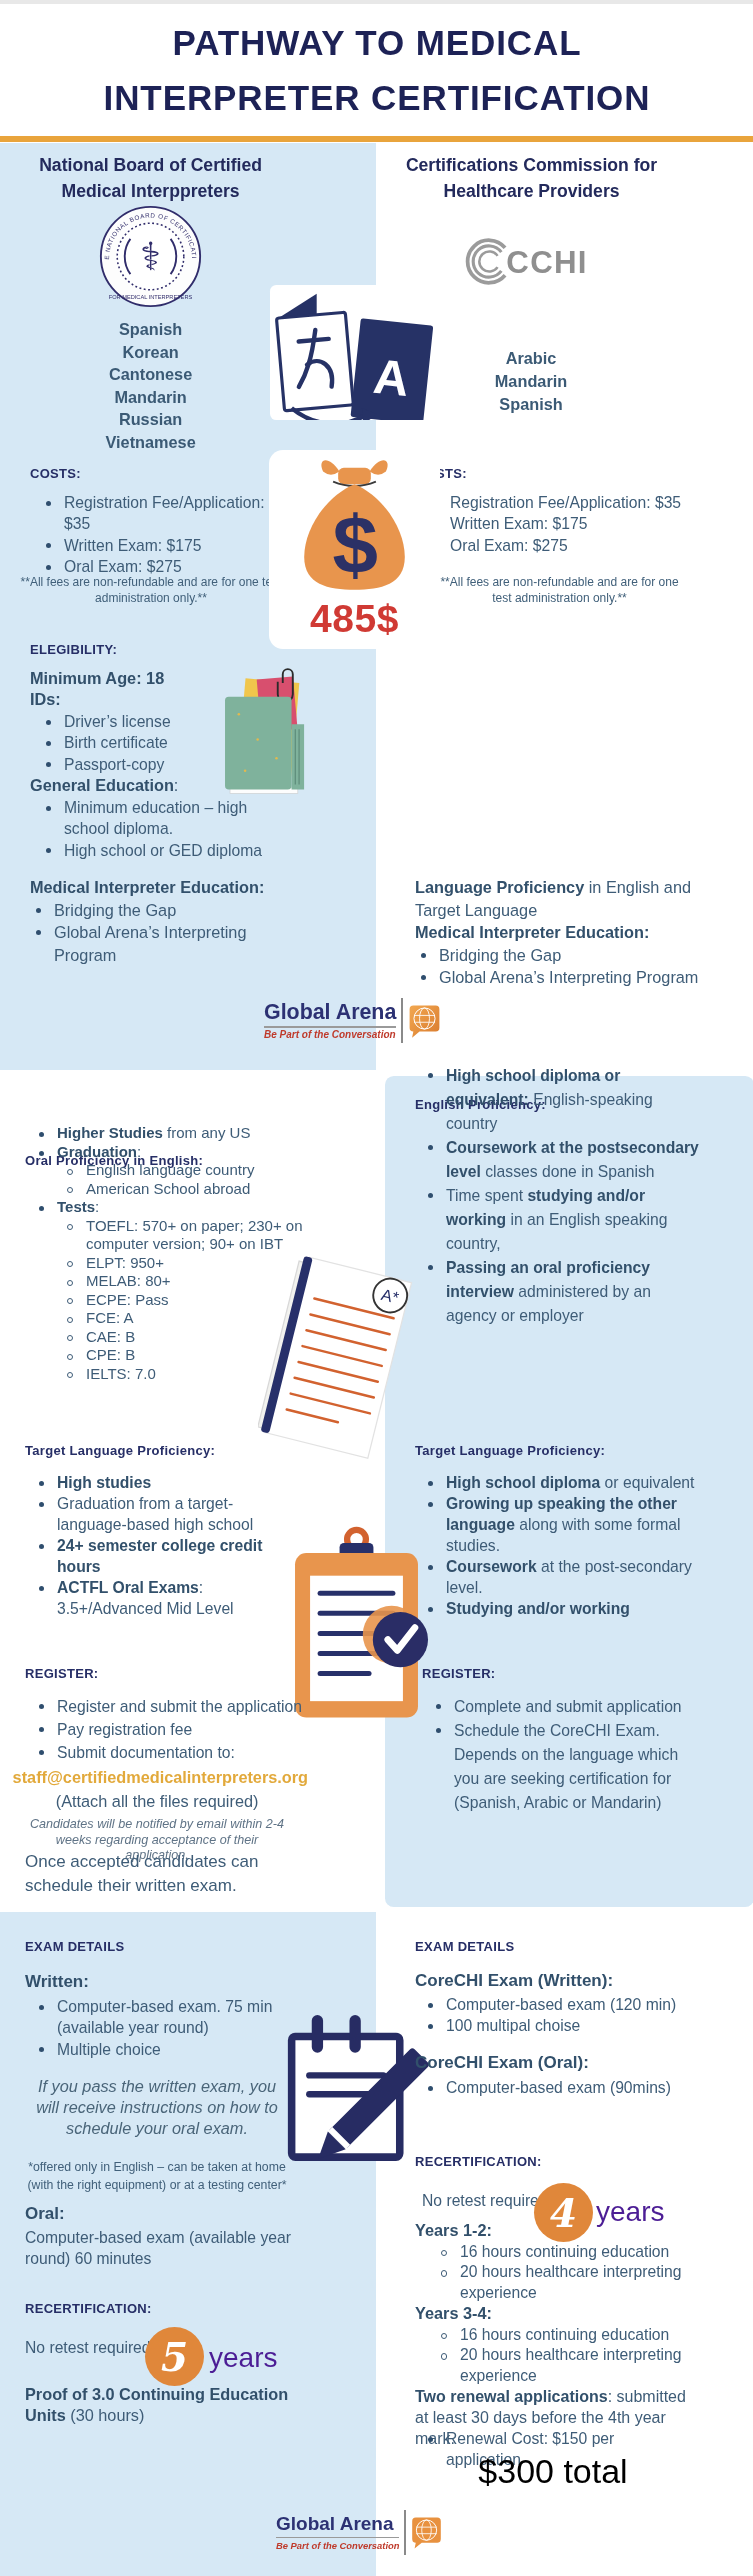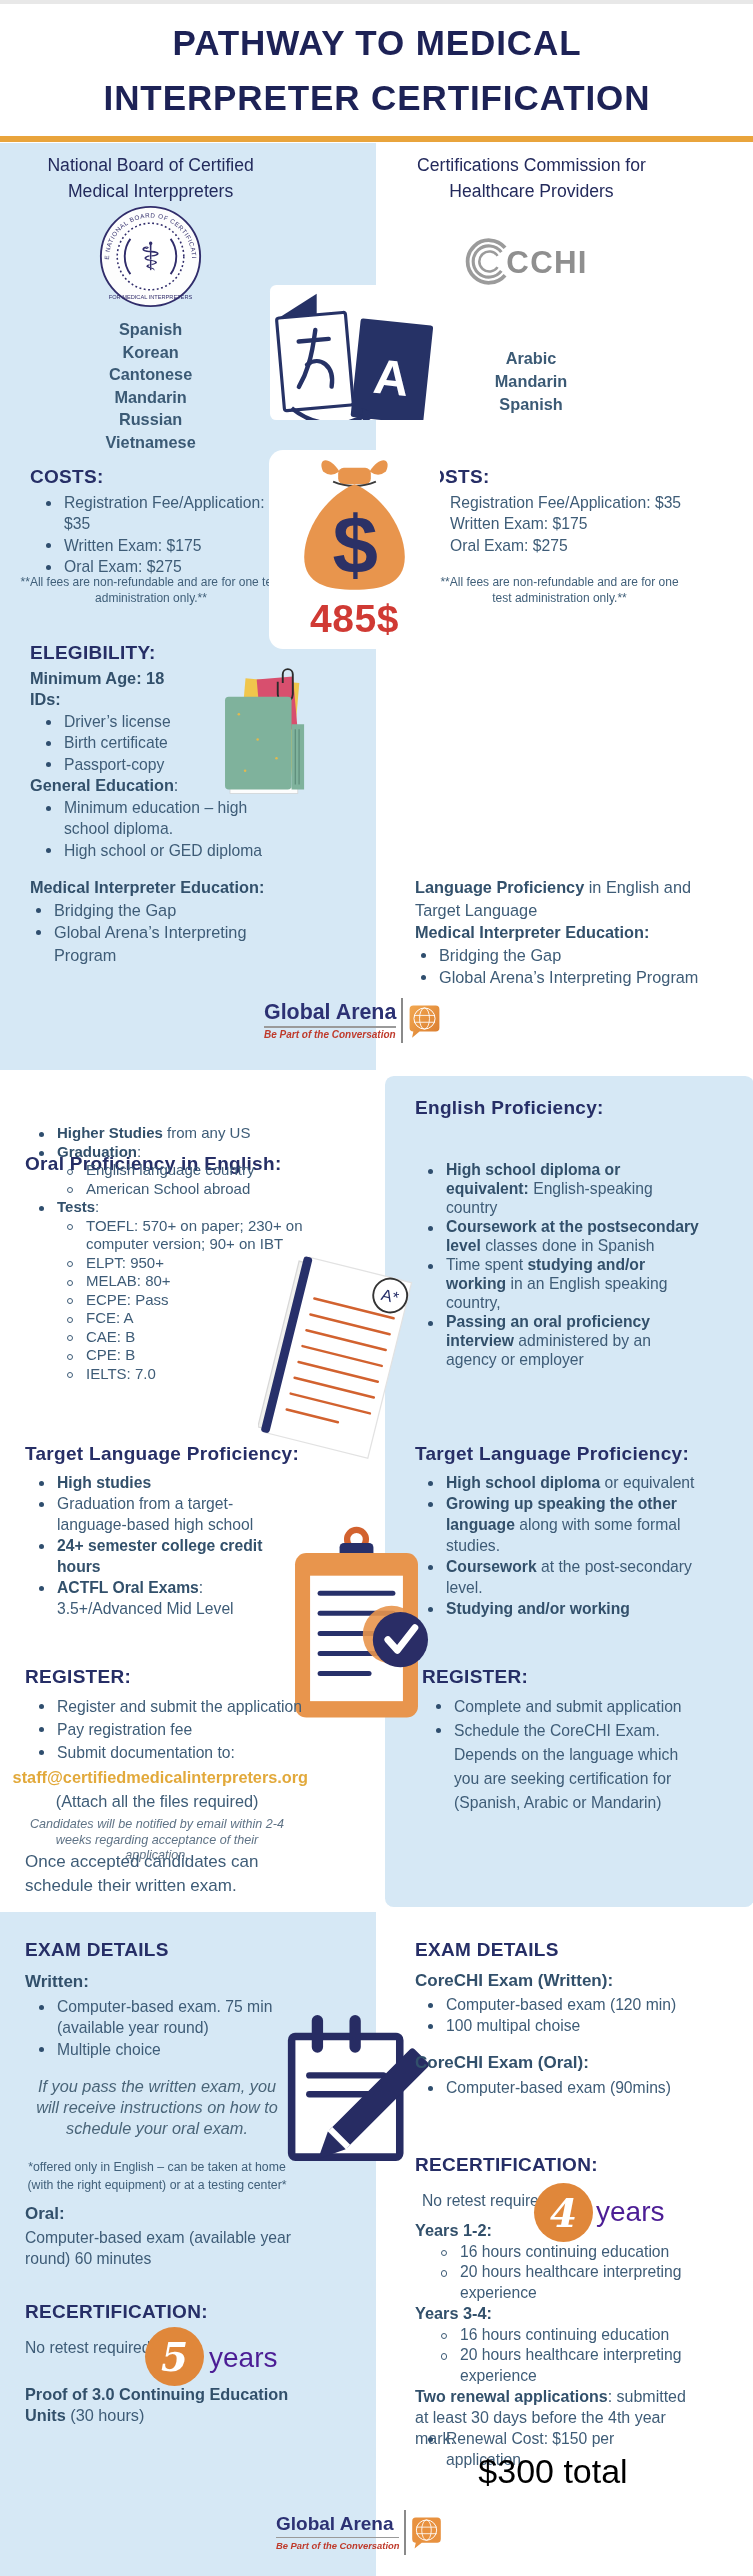--- a/index.html
+++ b/index.html
@@ -3,23 +3,23 @@
 <meta charset="utf-8">
 <style>
   *{box-sizing:border-box;margin:0;padding:0}
   body{background:#e8e8e8;font-family:"Liberation Sans",sans-serif}
   .canvas{position:relative;width:754px;height:2576px;margin:4px auto;background:#ffffff;overflow:hidden}
   .abs{position:absolute}
   .panel{position:absolute;background:#d6e8f5}
   .ctr{text-align:center}
   .title-line{width:754px;text-align:center;font-size:35px;font-weight:bold;color:#1d2256;letter-spacing:0.9px;line-height:55px}
   .accent-bar{left:0;top:132px;width:754px;height:6.3px;background:#e9a43c}
-  .org-head{font-size:17.6px;font-weight:normal;color:#232a5c;line-height:26px;text-align:center}
+  .org-head{font-size:17.6px;font-weight:bold;color:#232a5c;line-height:26px;text-align:center}
   .lang{font-size:16.3px;font-weight:bold;color:#3b5a75;text-align:center}
-  .h1{font-size:19px;font-weight:bold;color:#262e66;letter-spacing:0.3px}
+  .h1{font-size:13px;font-weight:bold;color:#262e66;letter-spacing:0.3px}
   .h2{font-size:17px;font-weight:bold;color:#32506b}
   .body{font-size:15.7px;color:#3e5c77}
   .bld{font-weight:bold;color:#32506b}
   .note{font-size:12px;color:#41607a;line-height:16.3px;text-align:center}
   ul.dots,ul.rings{list-style:none}
   ul.dots>li{position:relative;padding-left:24px}
   ul.dots>li::before{content:"";position:absolute;left:6.3px;top:.55em;width:5px;height:5px;border-radius:50%;background:#2f4e6e}
   ul.rings>li{position:relative;padding-left:24px}
   ul.rings>li::before{content:"";position:absolute;left:6.3px;top:.5em;width:4.4px;height:4.4px;border-radius:50%;border:1.6px solid #3e5c77;background:none}
   .email{font-weight:bold;color:#e2a93b}
@@ -235,21 +235,21 @@
         <li style="padding-left:53px">FCE: A</li>
         <li style="padding-left:53px">CAE: B</li>
         <li style="padding-left:53px">CPE: B</li>
         <li style="padding-left:53px">IELTS: 7.0</li>
       </ul>
     </li>
   </ul>
   <style>ul.rings li::before{left:34px}</style>
 
   <div class="abs h1" style="left:415px;top:1093px">English Proficiency:</div>
-  <ul class="abs dots body" style="left:422px;top:1156px;width:280px;line-height:19px">
+  <ul class="abs dots body" style="left:422px;top:1060px;width:280px;line-height:24px">
     <li><span></span><span class="bld">High school diploma or equivalent:</span><span> English-speaking country</span></li>
     <li><span></span><span class="bld">Coursework at the postsecondary level</span><span> classes done in Spanish</span></li>
     <li><span>Time spent </span><span class="bld">studying and/or working</span><span> in an English speaking country,</span></li>
     <li><span></span><span class="bld">Passing an oral proficiency interview</span><span> administered by an agency or employer</span></li>
   </ul>
 
   <div class="icon-box" style="left:258px;top:1249px;width:157px;height:220px">
     <svg width="157" height="220" viewBox="0 0 250 350">
       <g transform="rotate(14 125 175)">
         <rect x="28" y="32" width="172" height="272" fill="#f2f2ef" stroke="#d8d8d8" stroke-width="2"></rect>

